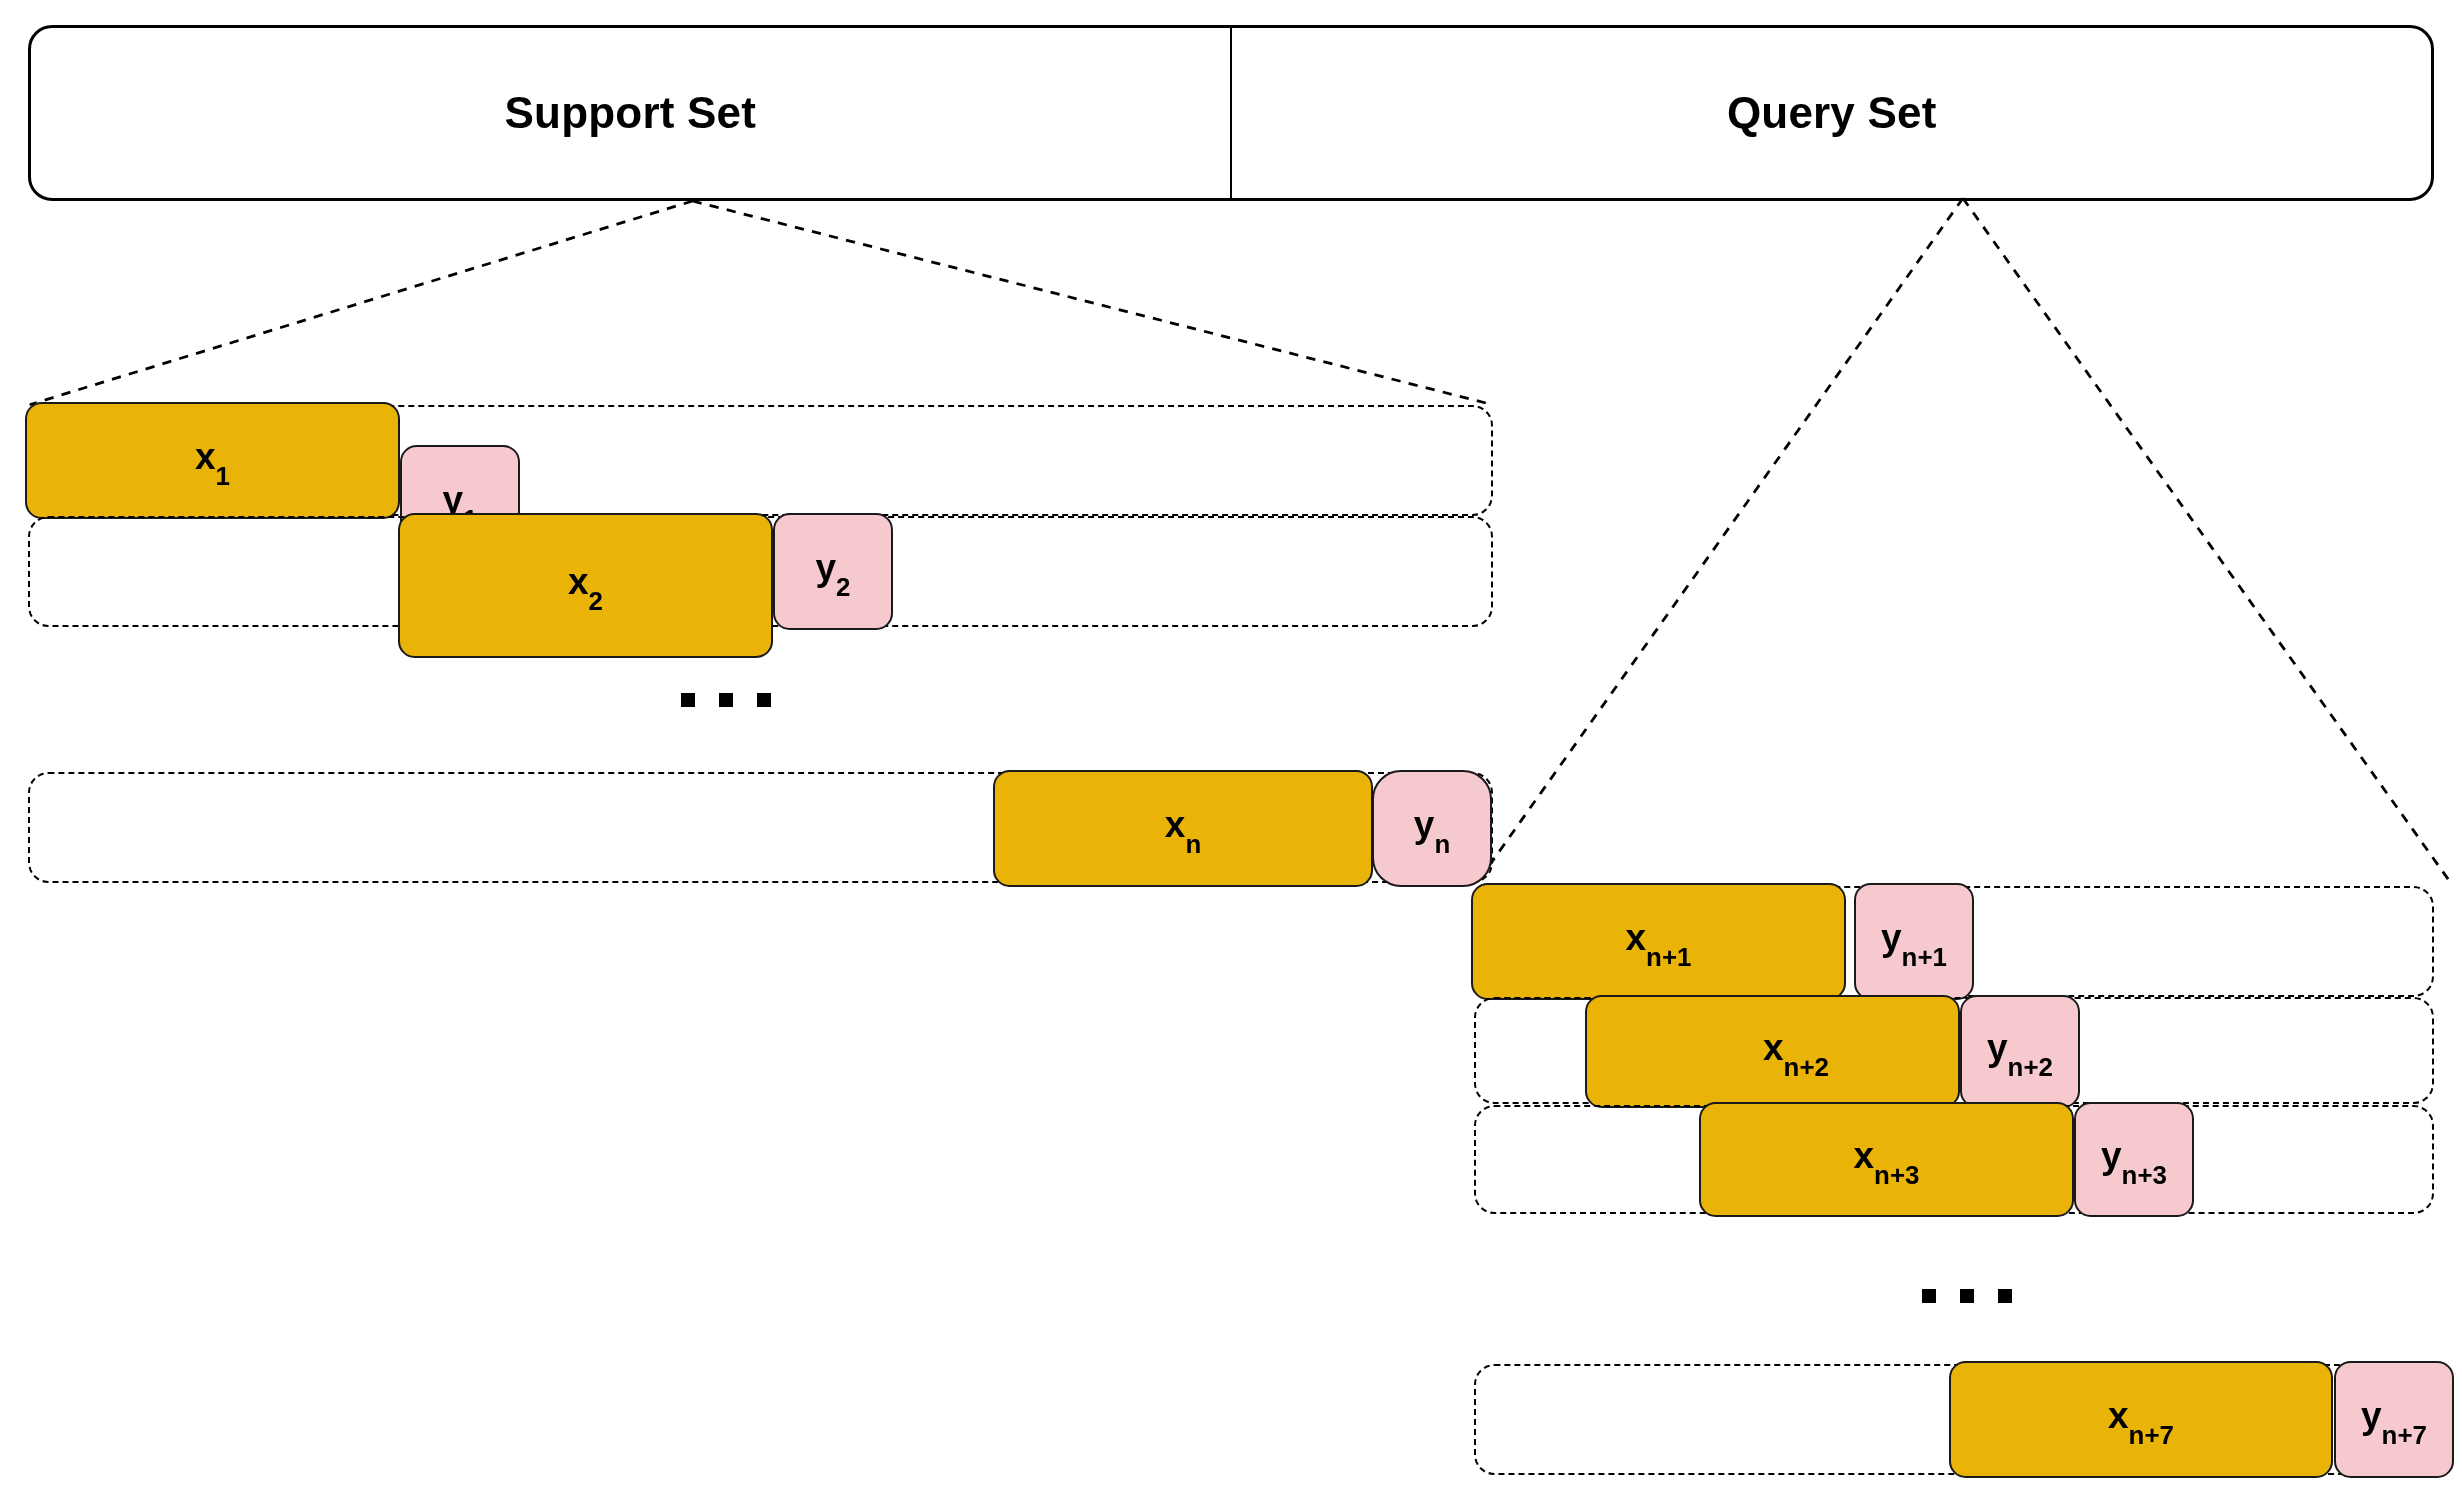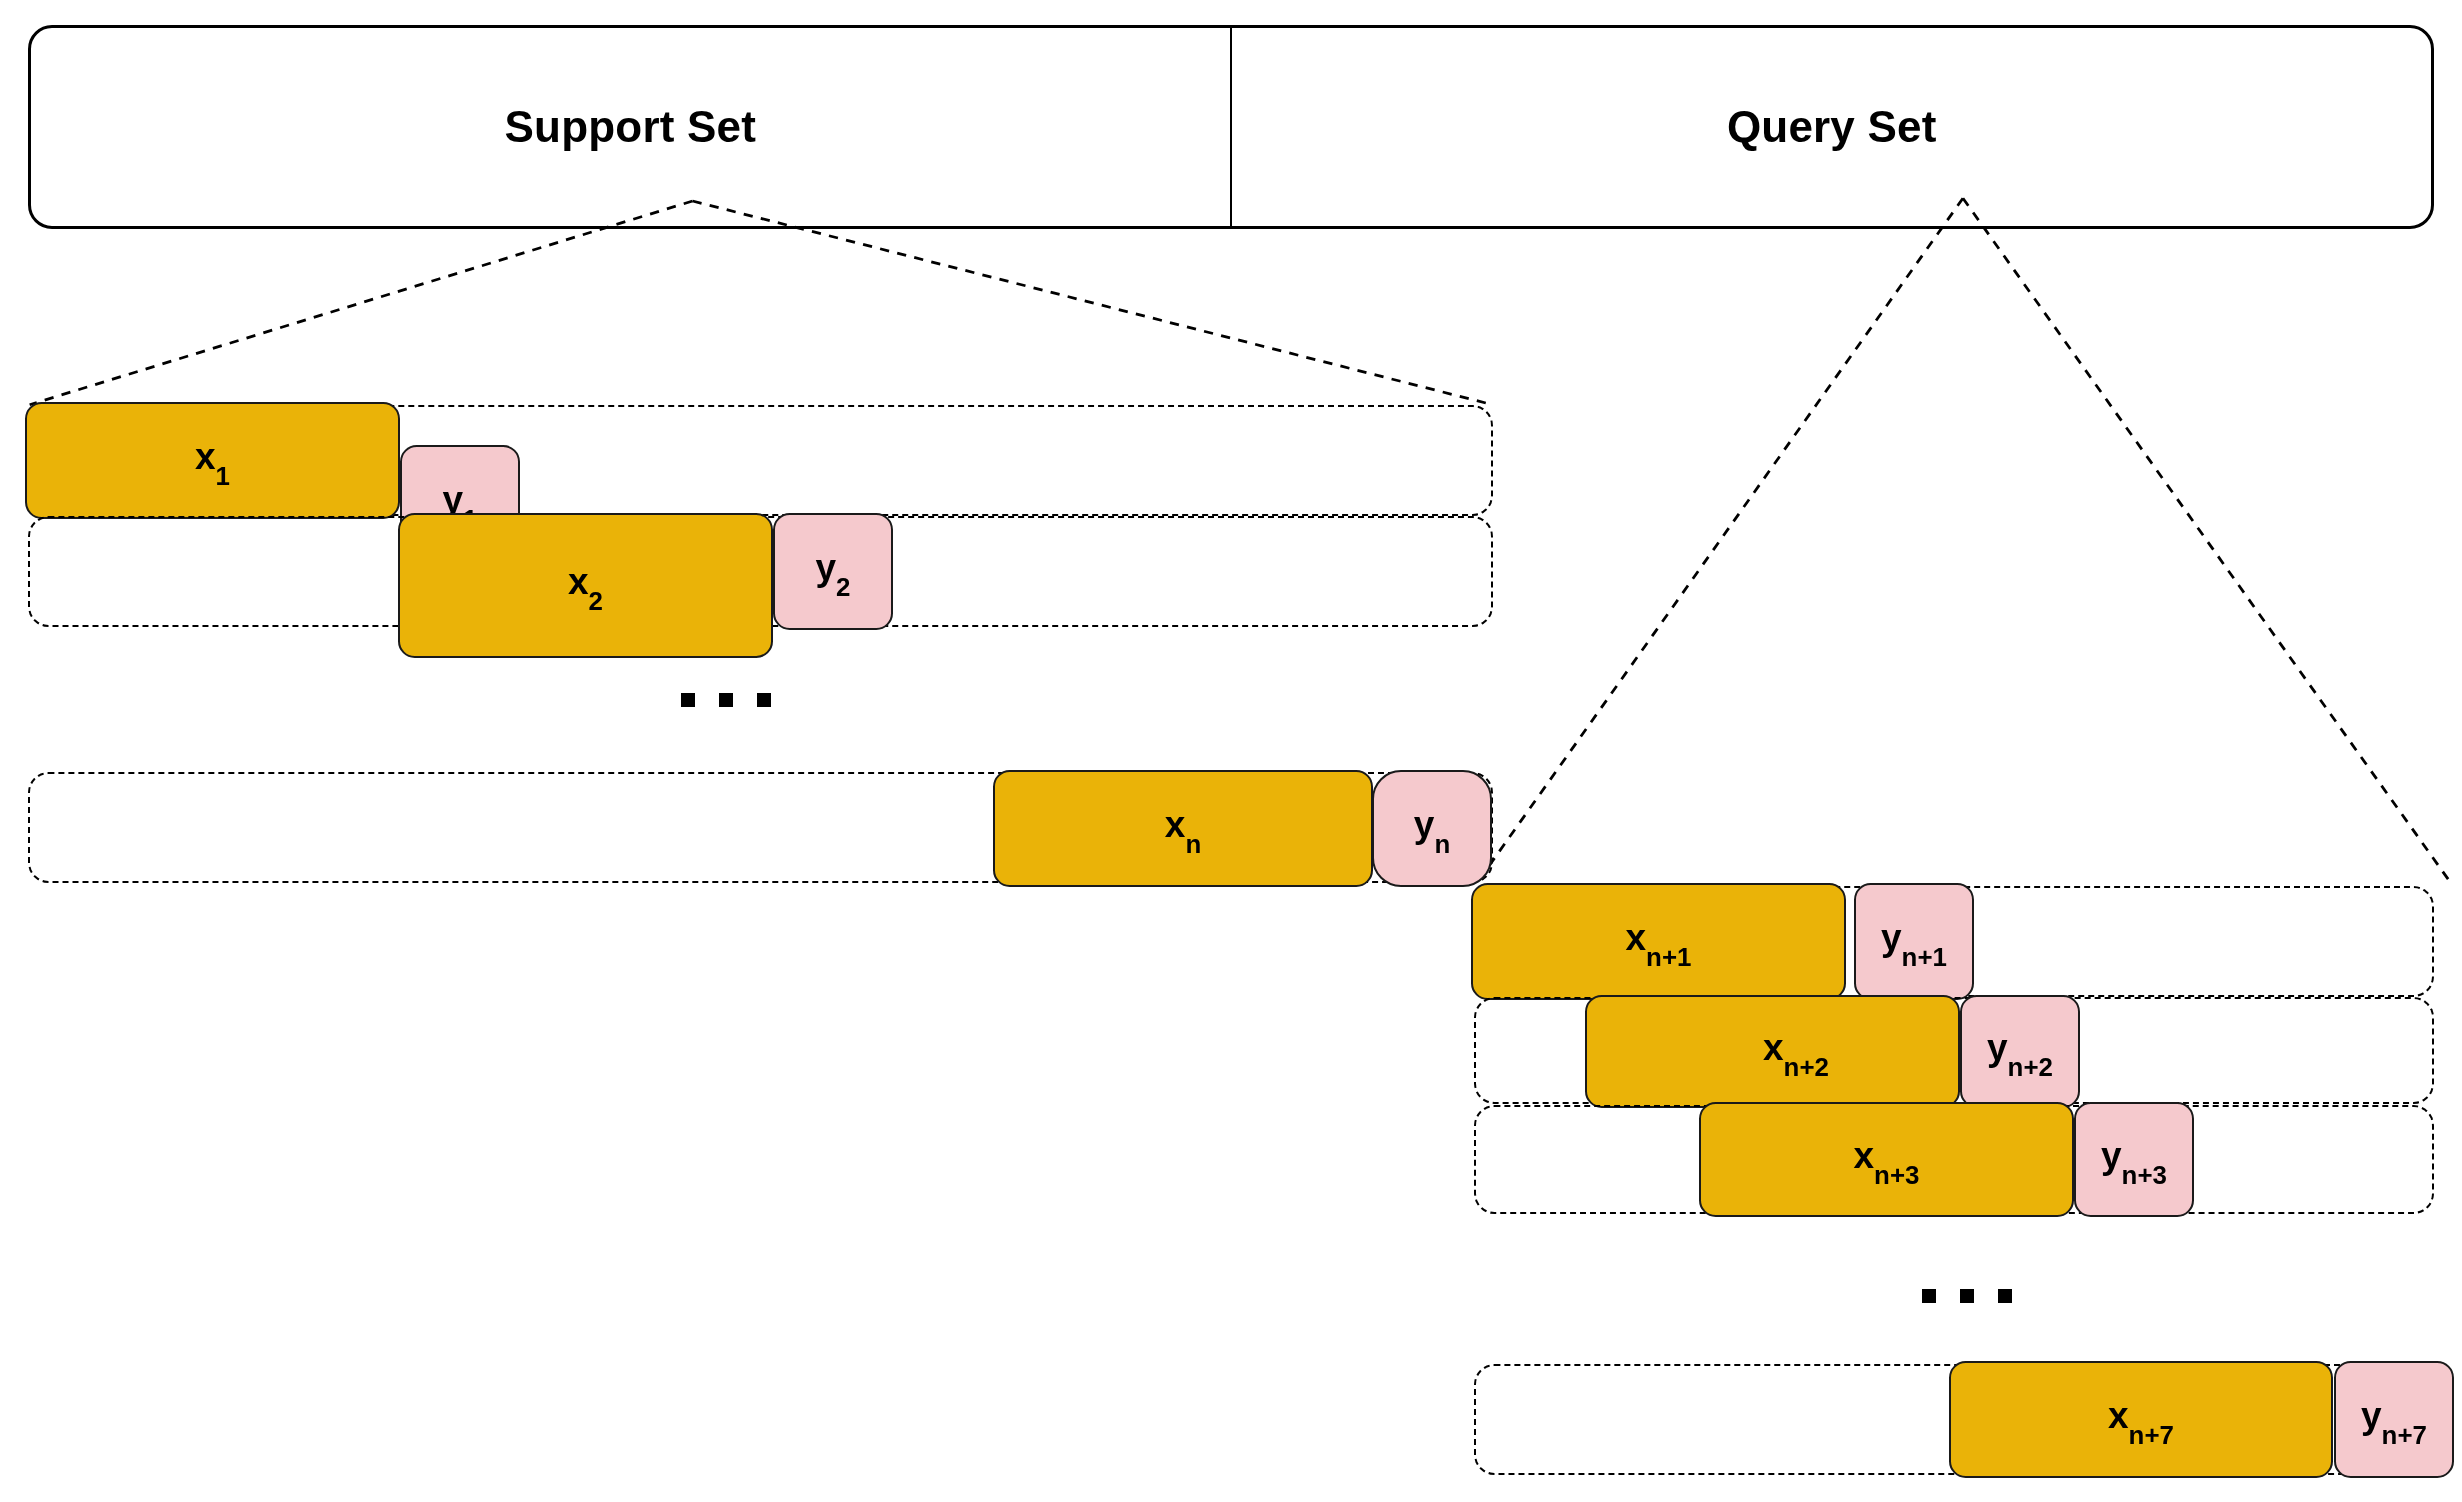--- a/index.html
+++ b/index.html
@@ -15,21 +15,21 @@
     font-family: "Liberation Sans", sans-serif;
     overflow: hidden;
   }
 
   
   .header-wrap {
     position: absolute;
     left: 28px;
     top: 25px;
     width: 2406px;
-    height: 204px;
+    height: 176px;
     border: 3.7px solid #000000;
     border-radius: 24px;
     box-sizing: border-box;
     background: #ffffff;
     display: flex;
   }
   .header-cell {
     flex: 1 1 50%;
     display: flex;
     align-items: center;

